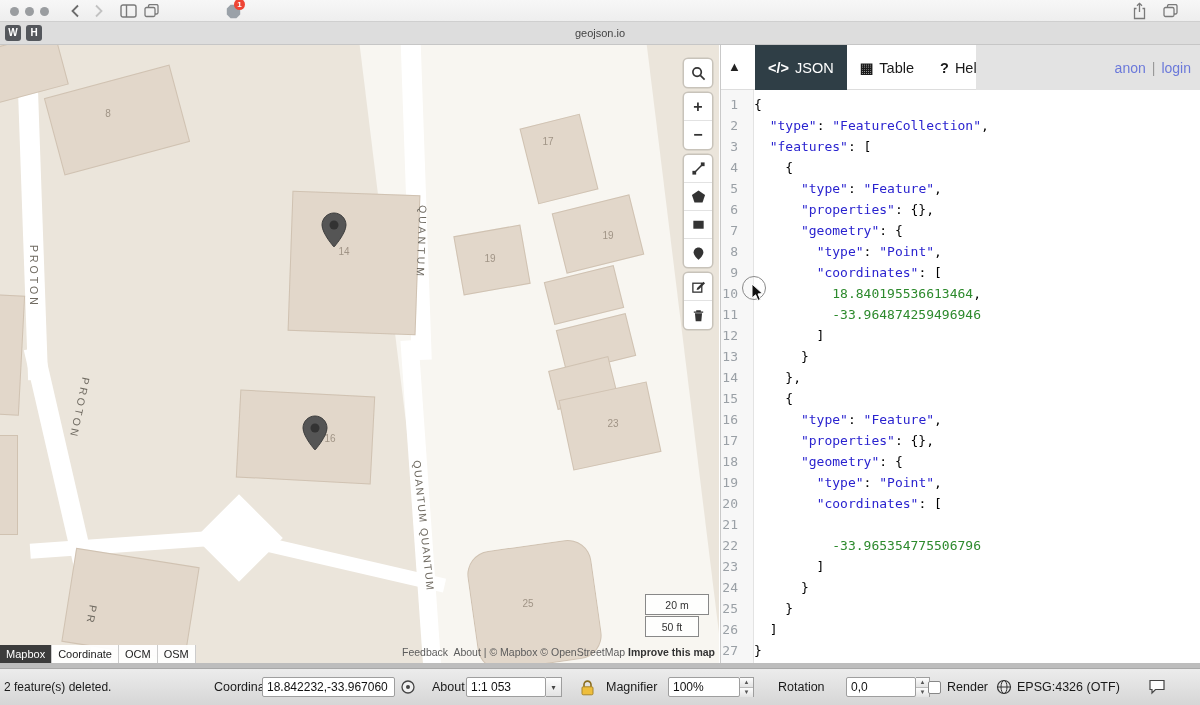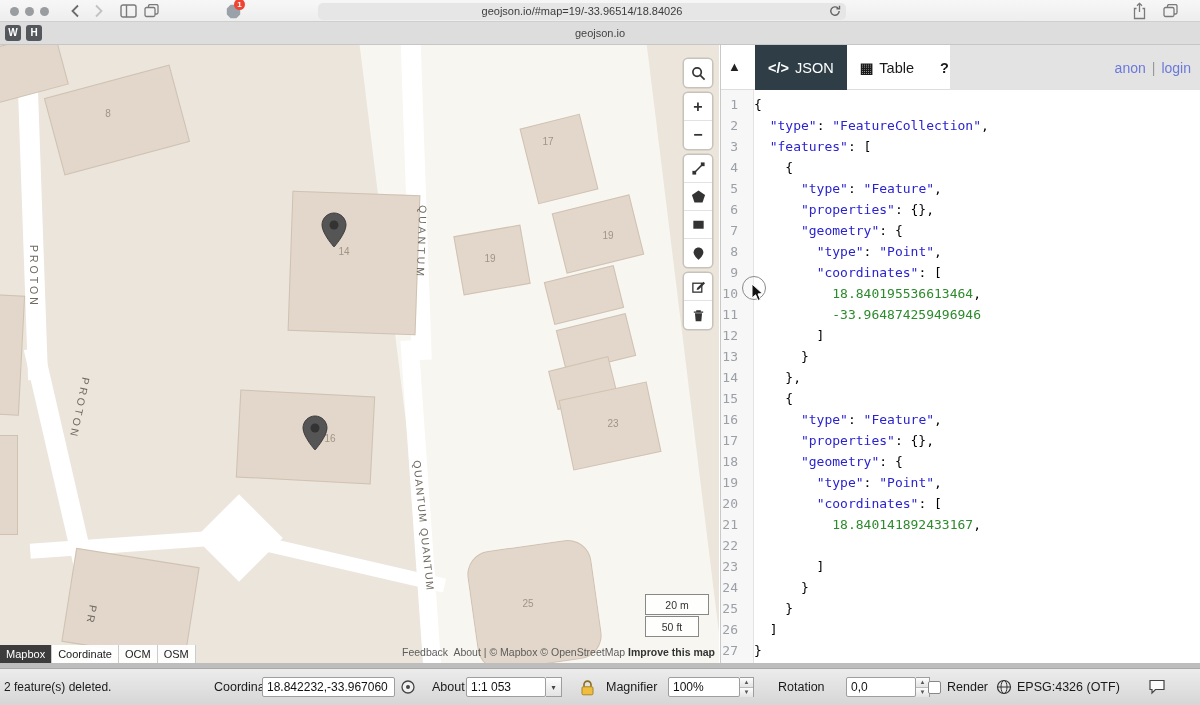--- a/index.html
+++ b/index.html
@@ -54,21 +54,21 @@
   .attribution b { color:#333; }
 
   
   .right-pane { position:absolute; left:720px; top:45px; width:480px; height:618px; background:#fff; border-left:1px solid #c9c9c9; }
   .pane-header { position:absolute; left:0; top:0; width:480px; height:45px; background:#fff; border-bottom:1px solid #ddd; }
   .collapse-arrow { position:absolute; left:7px; top:14px; font-size:13px; color:#222; cursor:pointer; }
   .tabs-row { position:absolute; left:34px; top:0; height:45px; display:flex; }
   .ptab { height:45px; display:flex; align-items:center; gap:6px; padding:0 13px; font-size:14.5px; color:#1a1a1a; cursor:pointer; }
   .ptab.active { background:#2f3e46; color:#fff; }
   .ptab .ticon { font-weight:bold; }
-  .auth-zone { position:absolute; right:0; top:0; width:251px; height:45px; background:#e3e3e3;
+  .auth-zone { position:absolute; right:0; top:0; width:225px; height:45px; background:#e3e3e3;
                display:flex; align-items:center; justify-content:flex-end; padding-right:10px; gap:6px; font-size:14px; }
   .auth-link { color:#6b79da; cursor:pointer; }
   .auth-div { color:#999; }
 
   .editor { position:absolute; left:0; top:45px; width:480px; height:573px; overflow:hidden;
             background:linear-gradient(to right,#f7f7f7 32px,#e3e3e3 32px,#e3e3e3 33px,#fff 33px);
             font-family:"DejaVu Sans Mono", monospace; font-size:13px; padding-top:4px; }
   .code-row { display:flex; line-height:21px; white-space:pre; }
   .gutter-num { flex:0 0 26px; text-align:right; padding-right:9px; color:#9aa0a6; }
   .code-text { padding-left:7px; color:#000; }
@@ -116,27 +116,20 @@
         <line x1="6.5" y1="1" x2="6.5" y2="13" stroke="#7a7a7a" stroke-width="1.4"></line>
       </svg>
     <svg class="chrome-ic" style="left:144px" width="15" height="14">
         <rect x="1" y="3.5" width="10" height="9" rx="1.5" fill="none" stroke="#7a7a7a" stroke-width="1.3"></rect>
         <path d="M4.5 3.5 V2 a1.5 1.5 0 0 1 1.5 -1.5 h6.5 A1.5 1.5 0 0 1 14 2 v6.5 a1.5 1.5 0 0 1 -1.5 1.5 H11" fill="none" stroke="#7a7a7a" stroke-width="1.3"></path>
       </svg>
     <svg class="chrome-ic" style="left:226px" width="15" height="15">
         <polygon points="4.6,0.8 10.4,0.8 14.2,4.6 14.2,10.4 10.4,14.2 4.6,14.2 0.8,10.4 0.8,4.6" fill="#9aa1a8"></polygon>
       </svg>
     <div class="ext-badge">1</div>
-    <div class="url-field">
-      <span>geojson.io/#map=19/-33.96514/18.84026</span>
-      <svg class="url-refresh" width="12" height="12">
-          <path d="M10.2 6 a4.2 4.2 0 1 1 -1.2 -2.9" fill="none" stroke="#666" stroke-width="1.4"></path>
-          <path d="M10.5 0.8 v3 h-3" fill="none" stroke="#666" stroke-width="1.4"></path>
-        </svg>
-    </div>
     <svg class="chrome-ic" style="left:1132px;top:2px" width="15" height="18">
         <path d="M4.5 6.5 H2.5 v10 h10 v-10 h-2" fill="none" stroke="#7a7a7a" stroke-width="1.3"></path>
         <line x1="7.5" y1="1.5" x2="7.5" y2="10" stroke="#7a7a7a" stroke-width="1.3"></line>
         <path d="M5 3.8 L7.5 1.3 L10 3.8" fill="none" stroke="#7a7a7a" stroke-width="1.3"></path>
       </svg>
     <svg class="chrome-ic" style="left:1163px" width="15" height="14">
         <rect x="1" y="3.5" width="10" height="9" rx="1.5" fill="none" stroke="#7a7a7a" stroke-width="1.3"></rect>
         <path d="M4.5 3.5 V2 a1.5 1.5 0 0 1 1.5 -1.5 h6.5 A1.5 1.5 0 0 1 14 2 v6.5 a1.5 1.5 0 0 1 -1.5 1.5 H11" fill="none" stroke="#7a7a7a" stroke-width="1.3"></path>
       </svg>
   </div>
@@ -309,22 +302,22 @@
           <div class="code-row"><span class="gutter-num">11</span><span class="code-text">          <span class="tok-num">-33.964874259496946</span></span></div>
           <div class="code-row"><span class="gutter-num">12</span><span class="code-text">        ]</span></div>
           <div class="code-row"><span class="gutter-num">13</span><span class="code-text">      }</span></div>
           <div class="code-row"><span class="gutter-num">14</span><span class="code-text">    },</span></div>
           <div class="code-row"><span class="gutter-num">15</span><span class="code-text">    {</span></div>
           <div class="code-row"><span class="gutter-num">16</span><span class="code-text">      <span class="tok-str">"type"</span>: <span class="tok-str">"Feature"</span>,</span></div>
           <div class="code-row"><span class="gutter-num">17</span><span class="code-text">      <span class="tok-str">"properties"</span>: {},</span></div>
           <div class="code-row"><span class="gutter-num">18</span><span class="code-text">      <span class="tok-str">"geometry"</span>: {</span></div>
           <div class="code-row"><span class="gutter-num">19</span><span class="code-text">        <span class="tok-str">"type"</span>: <span class="tok-str">"Point"</span>,</span></div>
           <div class="code-row"><span class="gutter-num">20</span><span class="code-text">        <span class="tok-str">"coordinates"</span>: [</span></div>
-          <div class="code-row"><span class="gutter-num">21</span><span class="code-text">          <span class="tok-num">18.840141892433167</span>,</span></div>
-          <div class="code-row"><span class="gutter-num">22</span></div>
+          <div class="code-row"><span class="gutter-num">21</span></div>
+          <div class="code-row"><span class="gutter-num">22</span><span class="code-text">          <span class="tok-num">-33.965354775506796</span></span></div>
           <div class="code-row"><span class="gutter-num">23</span><span class="code-text">        ]</span></div>
           <div class="code-row"><span class="gutter-num">24</span><span class="code-text">      }</span></div>
           <div class="code-row"><span class="gutter-num">25</span><span class="code-text">    }</span></div>
           <div class="code-row"><span class="gutter-num">26</span><span class="code-text">  ]</span></div>
           <div class="code-row"><span class="gutter-num">27</span><span class="code-text">}</span></div>
         </div>
     </div>
   </div>
 
   <div class="click-circle"></div>

